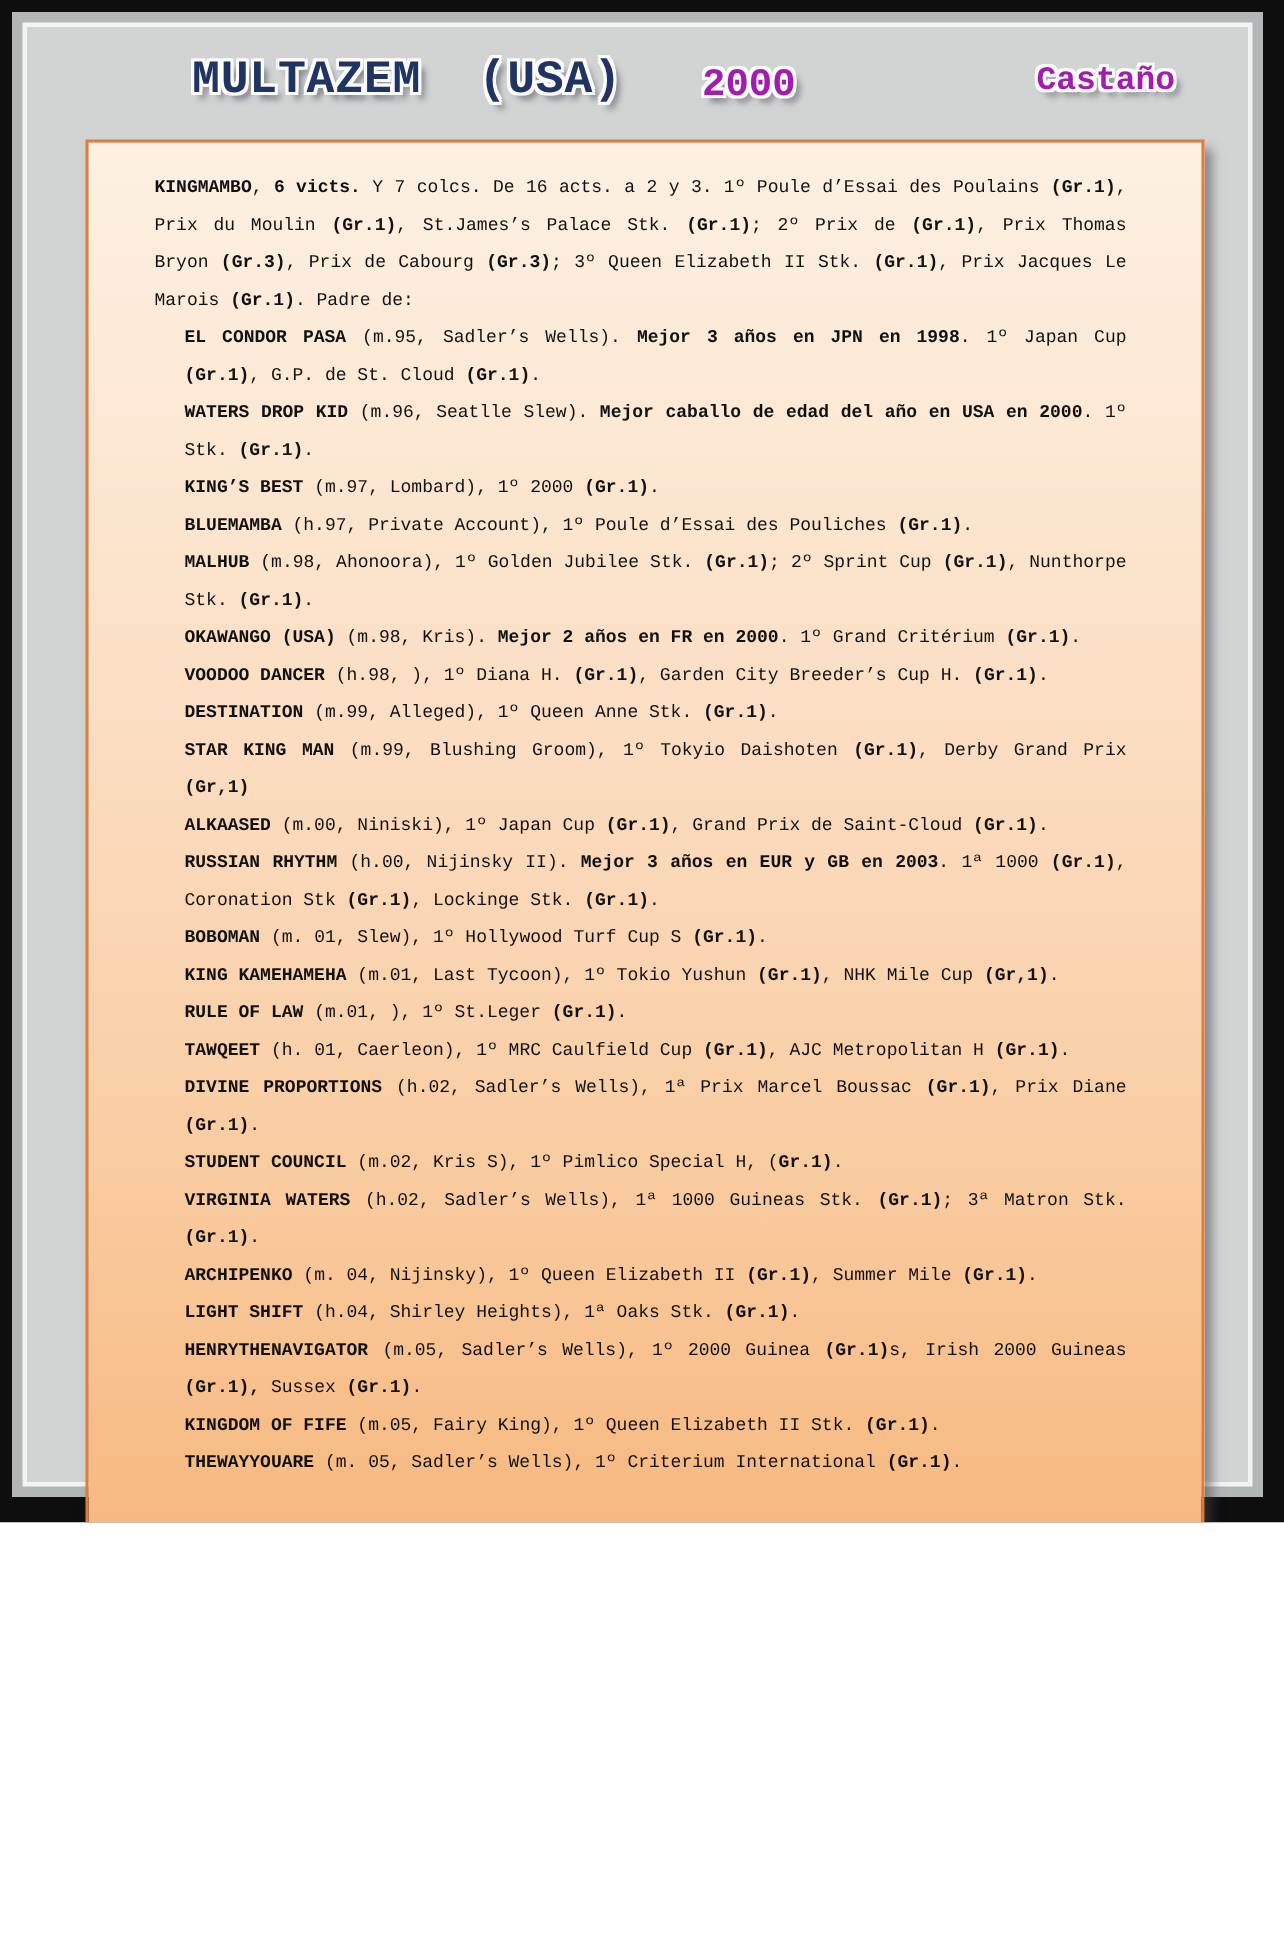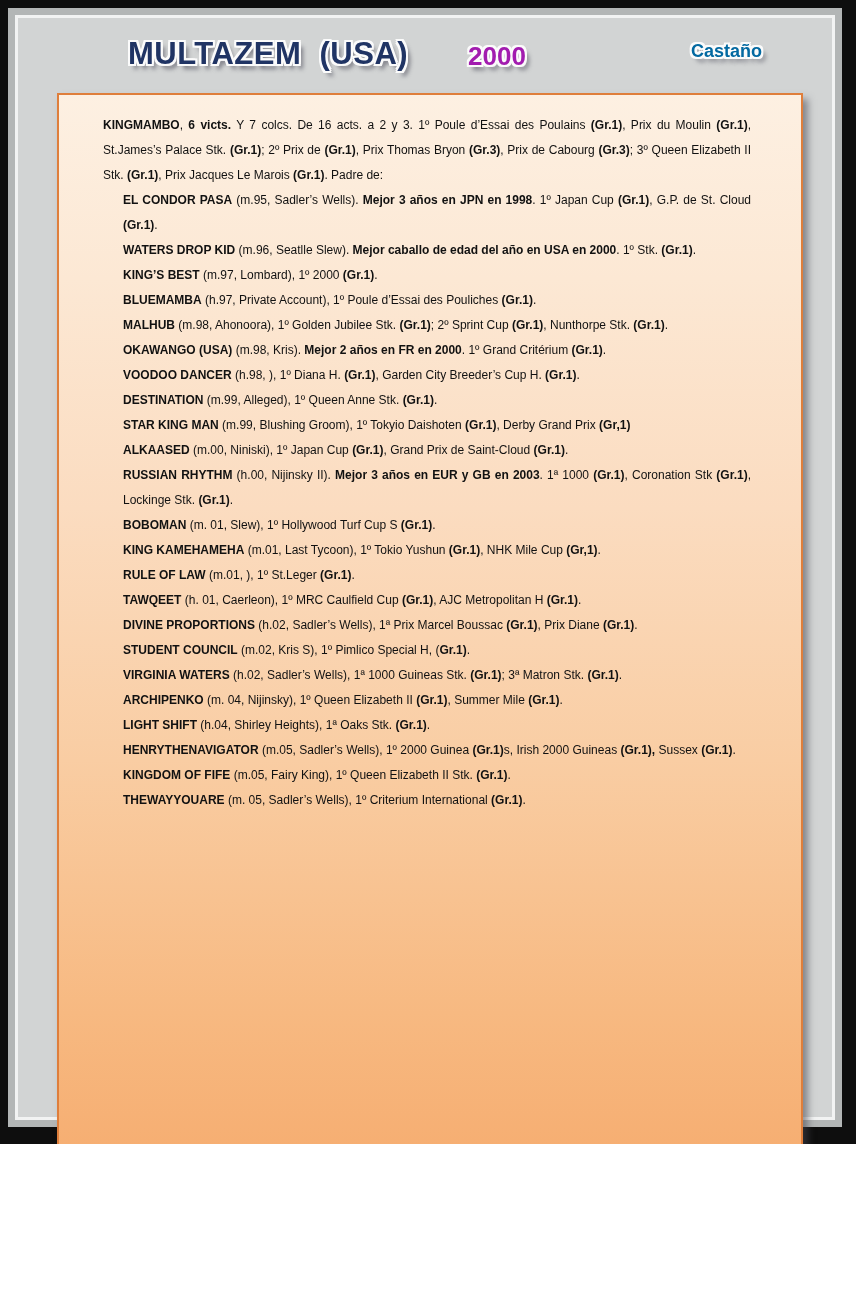--- a/index.html
+++ b/index.html
@@ -1,38 +1,38 @@
 <!DOCTYPE html>
 <html><head>
 <meta charset="utf-8">
 <style>
   html,body{margin:0;padding:0;background:#ffffff;}
   .canvas{
-    position:relative;width:856px;height:1144px;overflow:hidden;
+    position:relative;width:856px;height:1015px;overflow:hidden;
     background:#0e0e0e;
-    font-family:Liberation Sans, sans-serif;
+    font-family:Liberation Mono, monospace;
   }
   
   .mat{
     position:absolute;left:8px;top:8px;right:14px;bottom:17px;
     background:#d2d4d4;
     box-shadow: inset 0 0 0 7px #b3b6b6, inset 0 0 0 10px #f2f3f3,
                 inset 8px 8px 0 2px rgba(255,255,255,0.35),
                 inset -8px -8px 0 2px rgba(0,0,0,0.12);
   }
   .title{
     position:absolute;font-weight:bold;white-space:pre;
     text-shadow:
       -2px -2px 0 #fbfbfb, 2px -2px 0 #fbfbfb, -2px 2px 0 #fbfbfb, 2px 2px 0 #fbfbfb,
       -2px 0 0 #fbfbfb, 2px 0 0 #fbfbfb, 0 -2px 0 #fbfbfb, 0 2px 0 #fbfbfb,
       4px 5px 4px rgba(105,105,115,0.85);
   }
   .title.name{left:120px;top:28px;font-size:31px;color:#203464;letter-spacing:0.5px;}
   .title.year{left:460px;top:33px;font-size:26px;color:#a21caf;}
-  .title.coat{left:683px;top:33px;font-size:18px;color:#0369a1;}
+  .title.coat{left:683px;top:33px;font-size:22px;color:#a21caf;}
   .content-box{
     position:absolute;left:49px;top:85px;width:746px;height:1151px;
     box-sizing:border-box;
     border:2px solid #df7e3b;
     background:linear-gradient(to bottom,
       #fdf0e2 0%, #fce8d4 16%, #fbdcc0 36%, #f9cda3 58%, #f7b981 80%, #f5a768 100%);
     box-shadow: 5px 6px 7px rgba(70,70,78,0.55);
     padding:18px 50px 18px 44px;
     overflow:hidden;
   }

